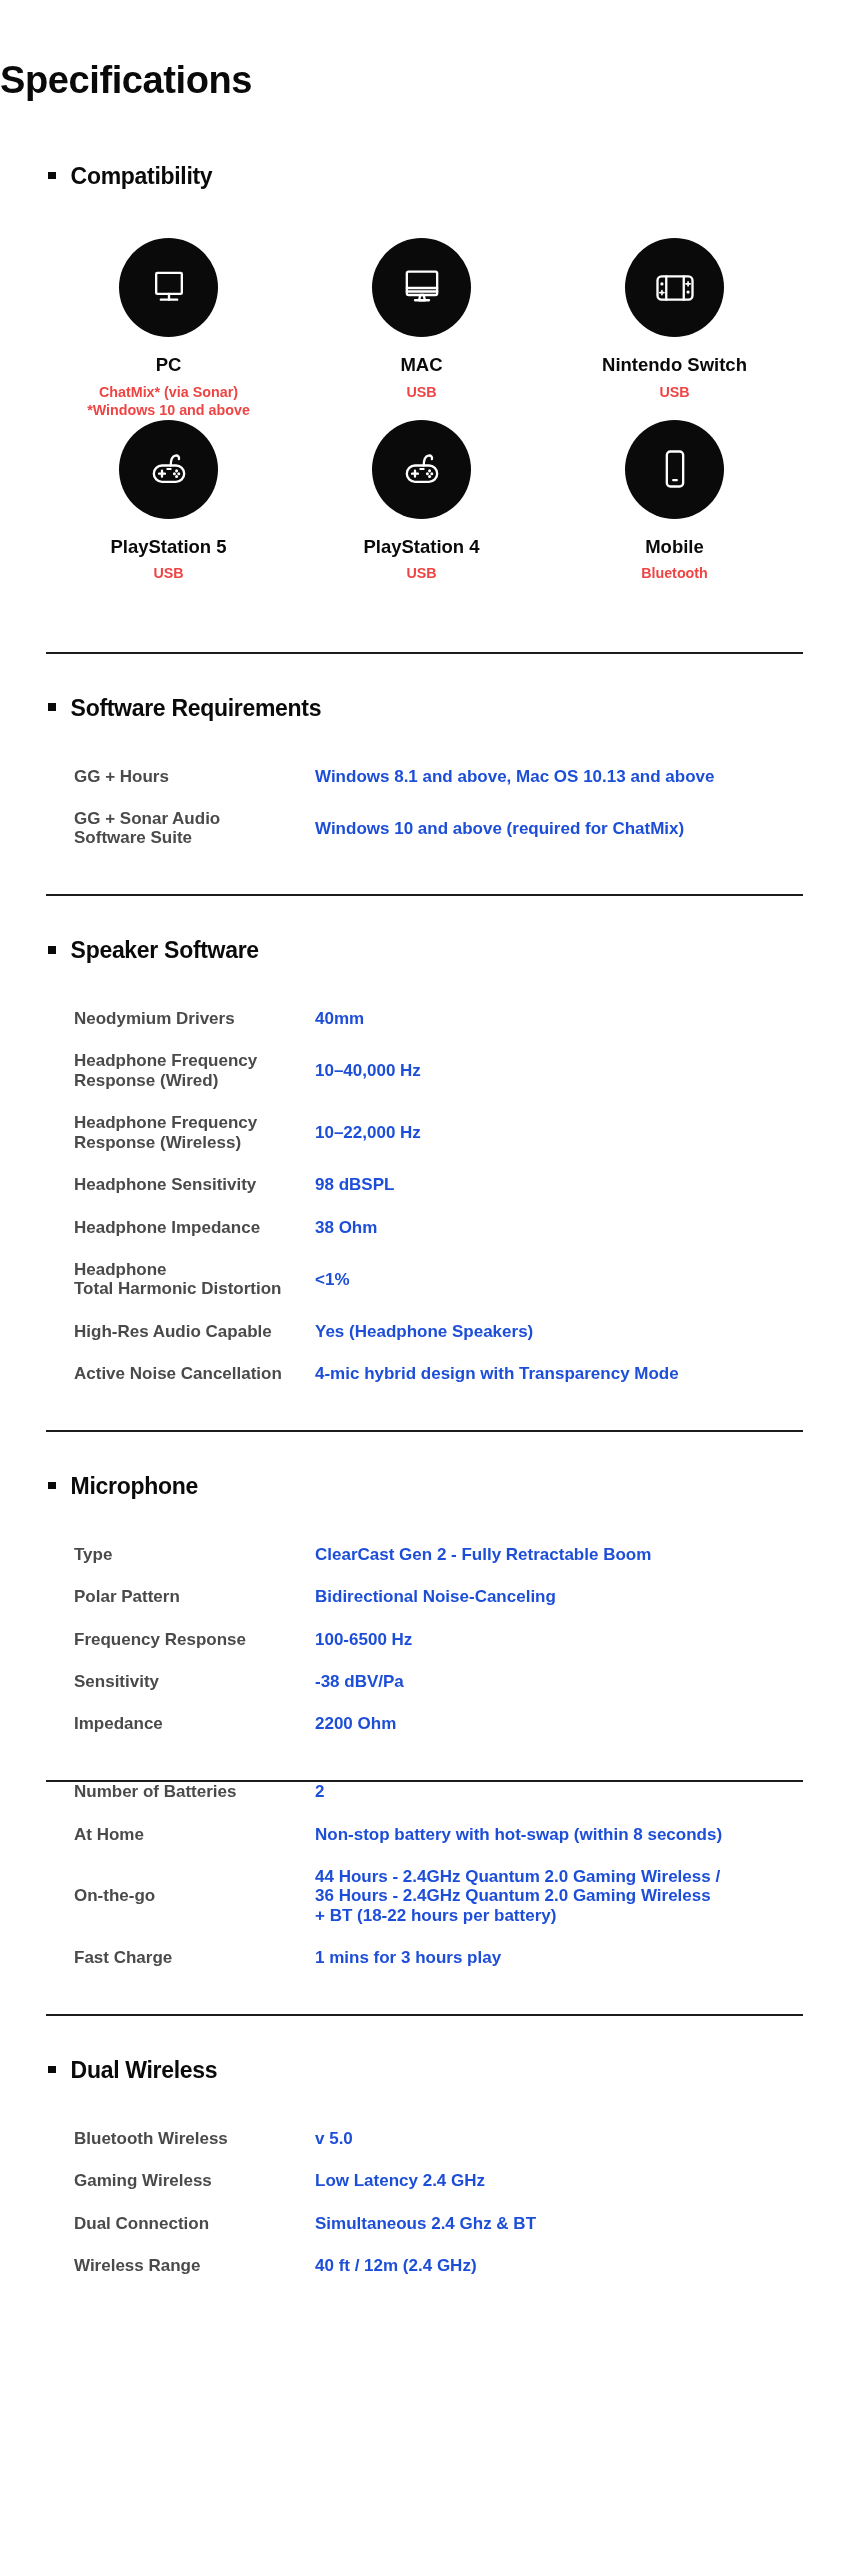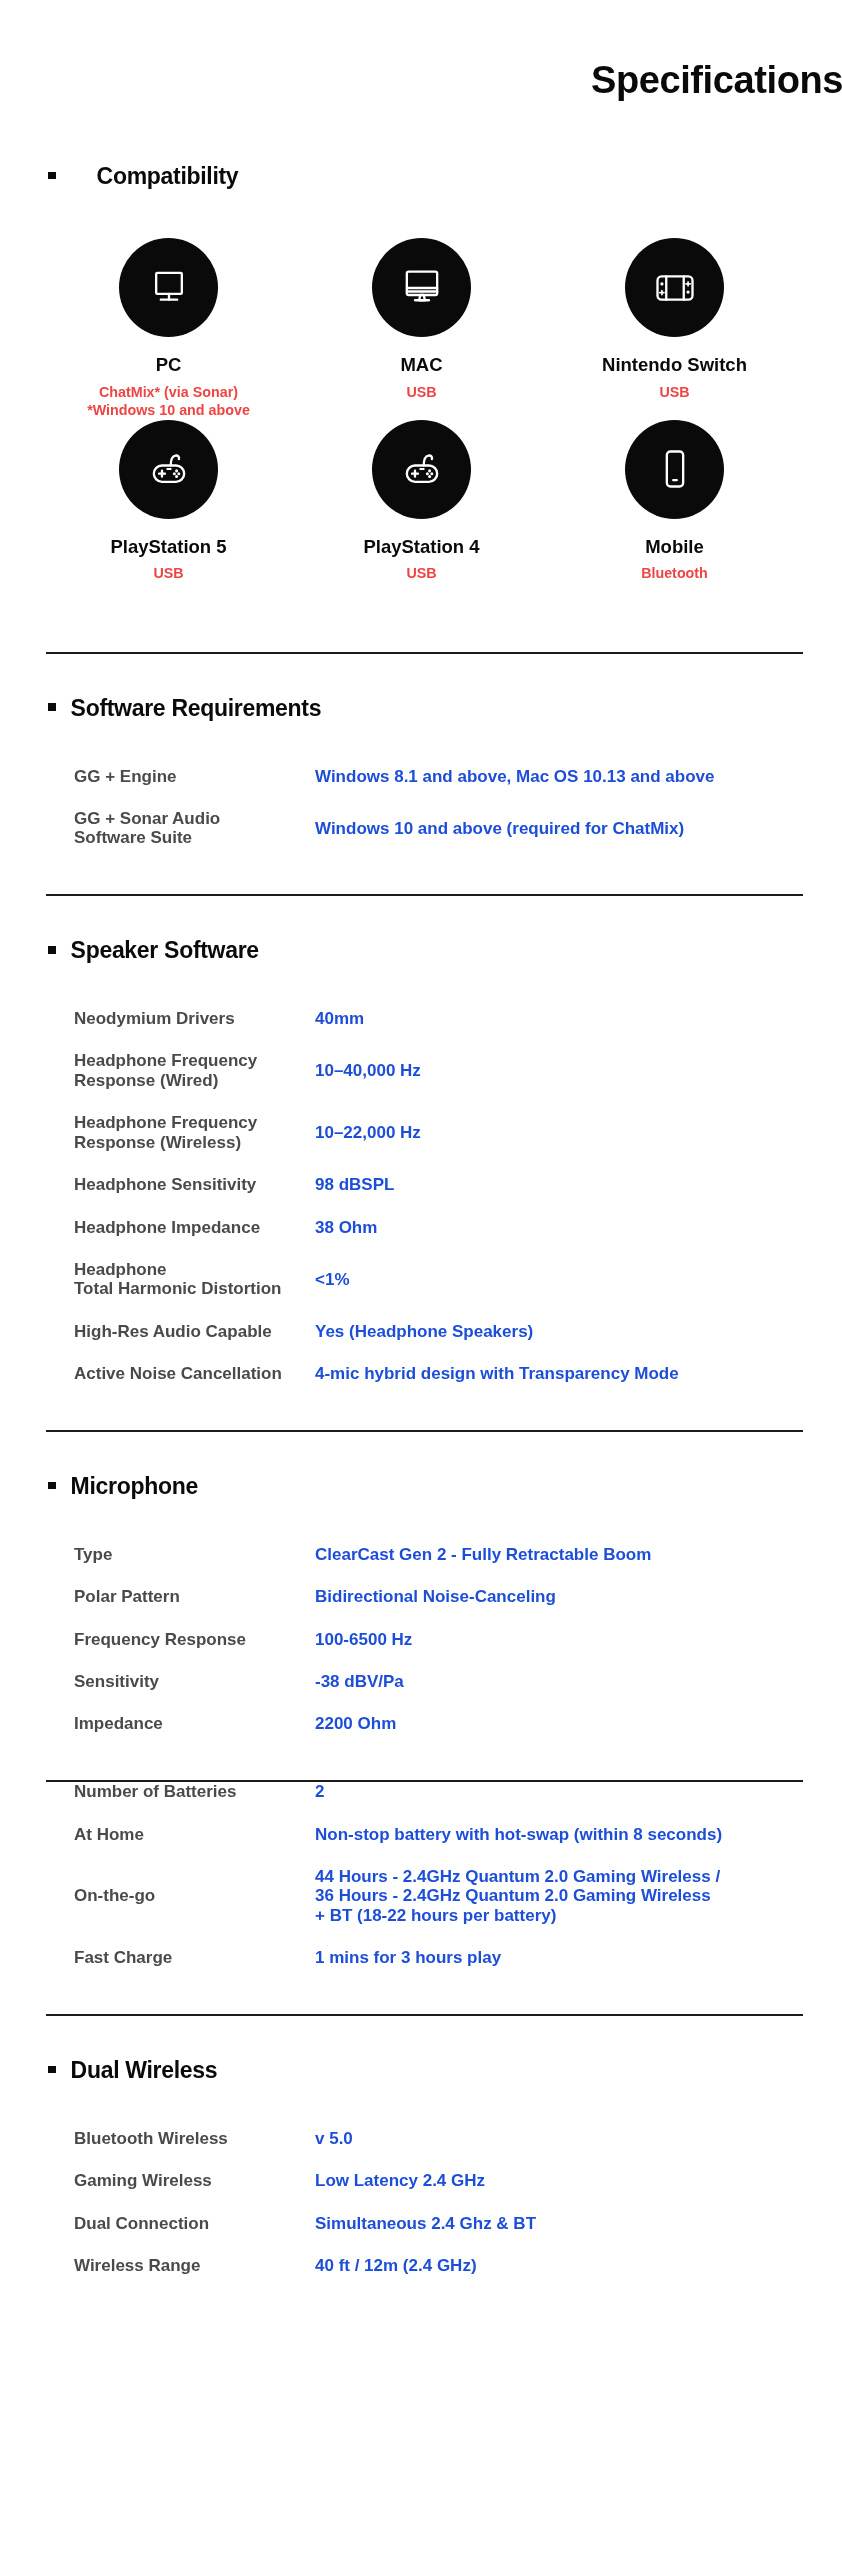--- a/index.html
+++ b/index.html
@@ -8,21 +8,21 @@
     position: relative;
     width: 843px;
     min-height: 2576px;
     margin: 0 auto;
     background: #ffffff;
     padding-top: 59px;
     box-sizing: border-box;
   }
   .page-title {
     margin: 0 0 61px 0;
-    text-align: right;
+    text-align: left;
     font-size: 38px;
     line-height: 42px;
     font-weight: 700;
     letter-spacing: -0.4px;
     color: #0a0a0a;
   }
   
   .sec-head {
     display: flex;
     align-items: center;
@@ -38,21 +38,21 @@
   }
   .sec-head .sec-title {
     font-size: 23px;
     line-height: 29px;
     font-weight: 700;
     letter-spacing: -0.3px;
     color: #0a0a0a;
   }
   
   .compat-section { padding-bottom: 69px; }
-  .compat-head { margin-bottom: 47px; gap: 26px; }
+  .compat-head { margin-bottom: 47px; }
   .compat-grid {
     width: 758px;
     margin-left: 42px;
     display: grid;
     grid-template-columns: repeat(3, 253px);
   }
   .compat-cell {
     display: flex;
     flex-direction: column;
     align-items: center;
@@ -218,21 +218,21 @@
 
   <div>
   <section class="spec-section">
     <div class="divider"></div>
     <h2 class="sec-head">
       <span class="bullet"></span>
       <span class="sec-title">Software Requirements</span>
     </h2>
     <div>
   <div class="spec-row">
-    <div class="spec-label">GG + Engine</div>
+    <div class="spec-label">GG + Hours</div>
     <div class="spec-value">Windows 8.1 and above, Mac OS 10.13 and above</div>
   </div>
 
   <div class="spec-row">
     <div class="spec-label">GG + Sonar Audio
 Software Suite</div>
     <div class="spec-value">Windows 10 and above (required for ChatMix)</div>
   </div>
 </div>
   </section>

